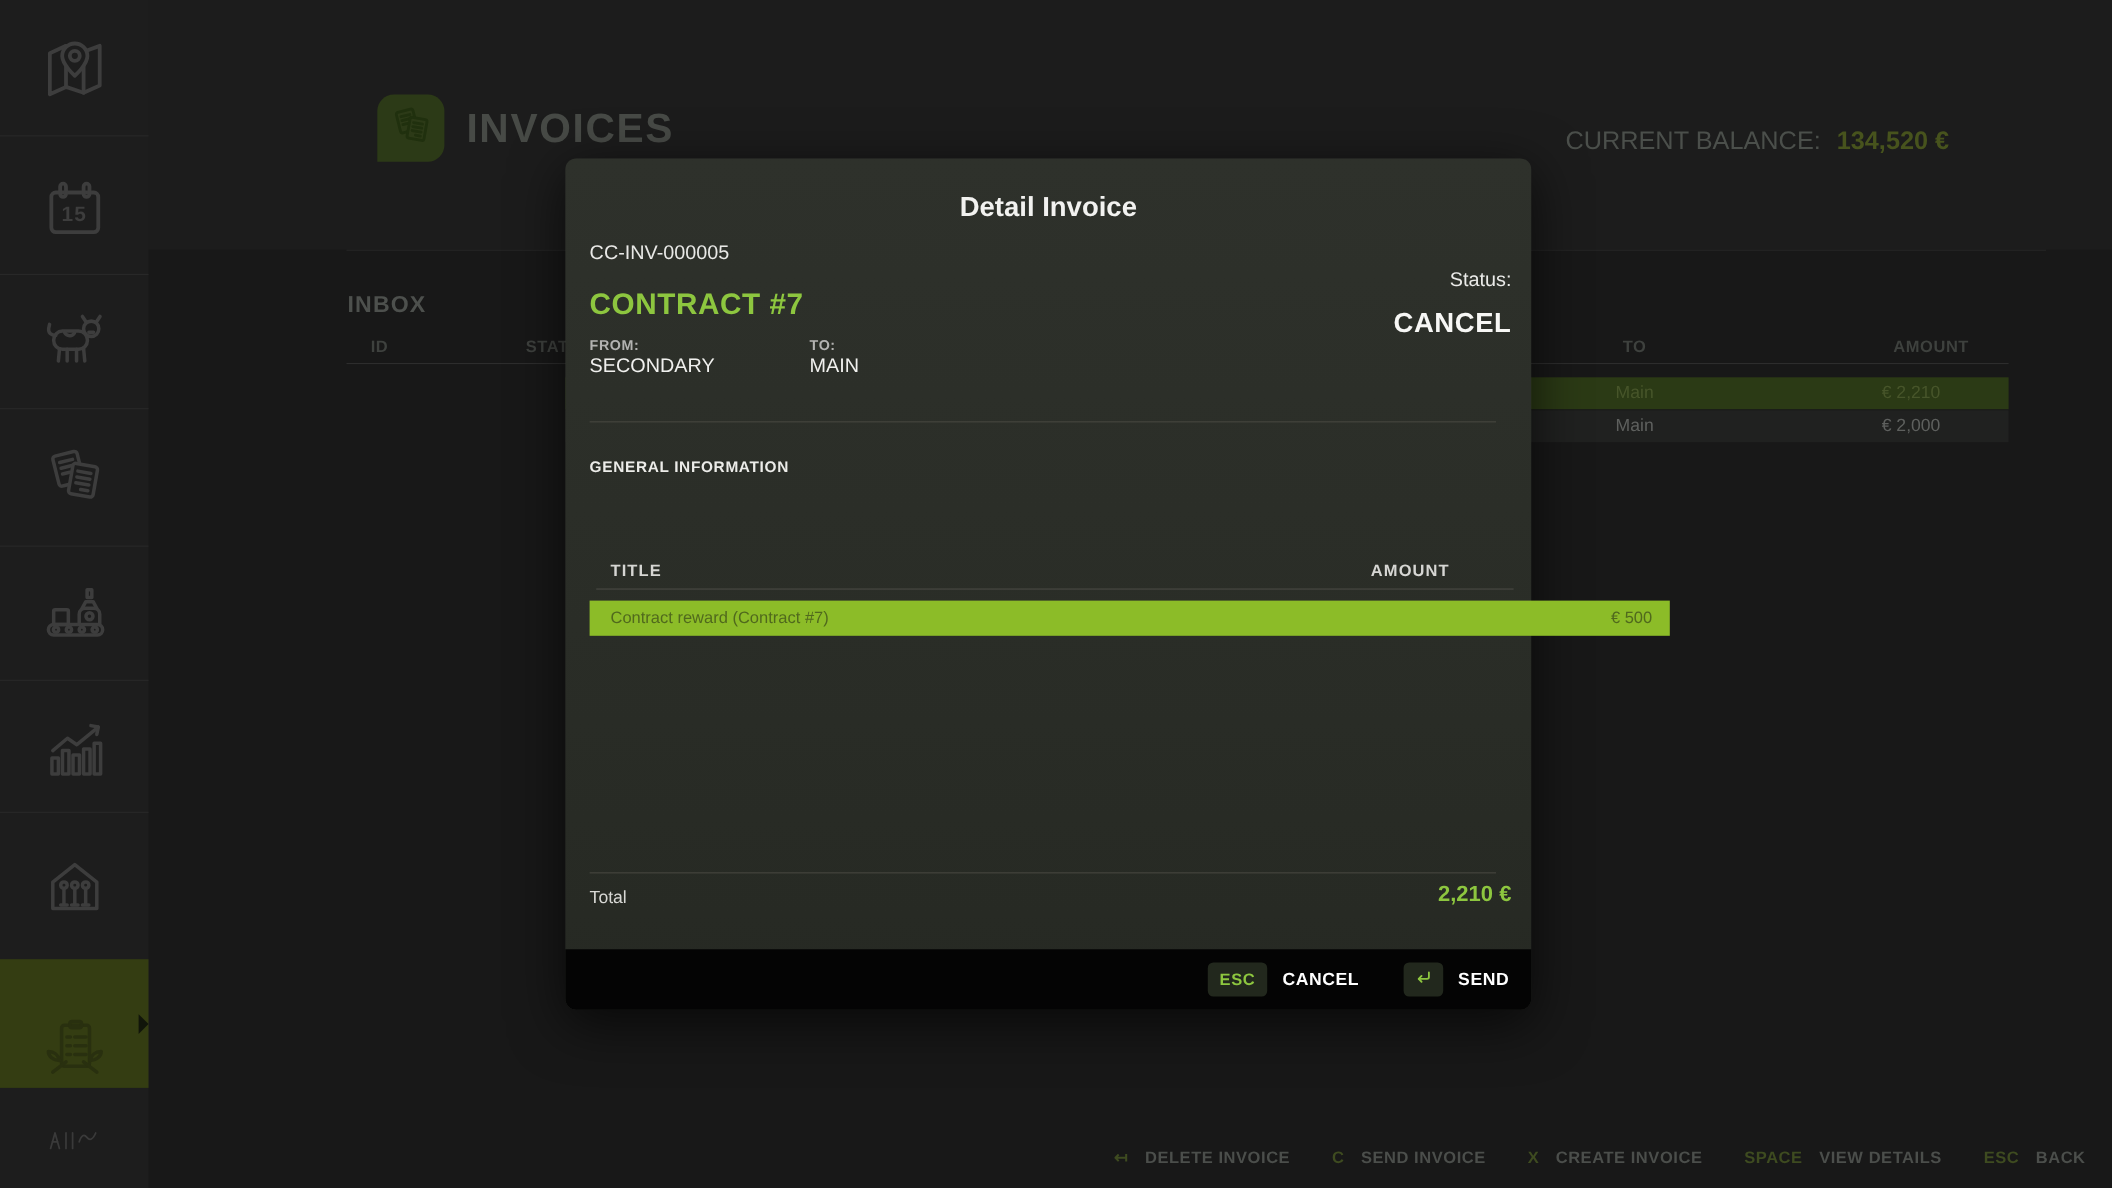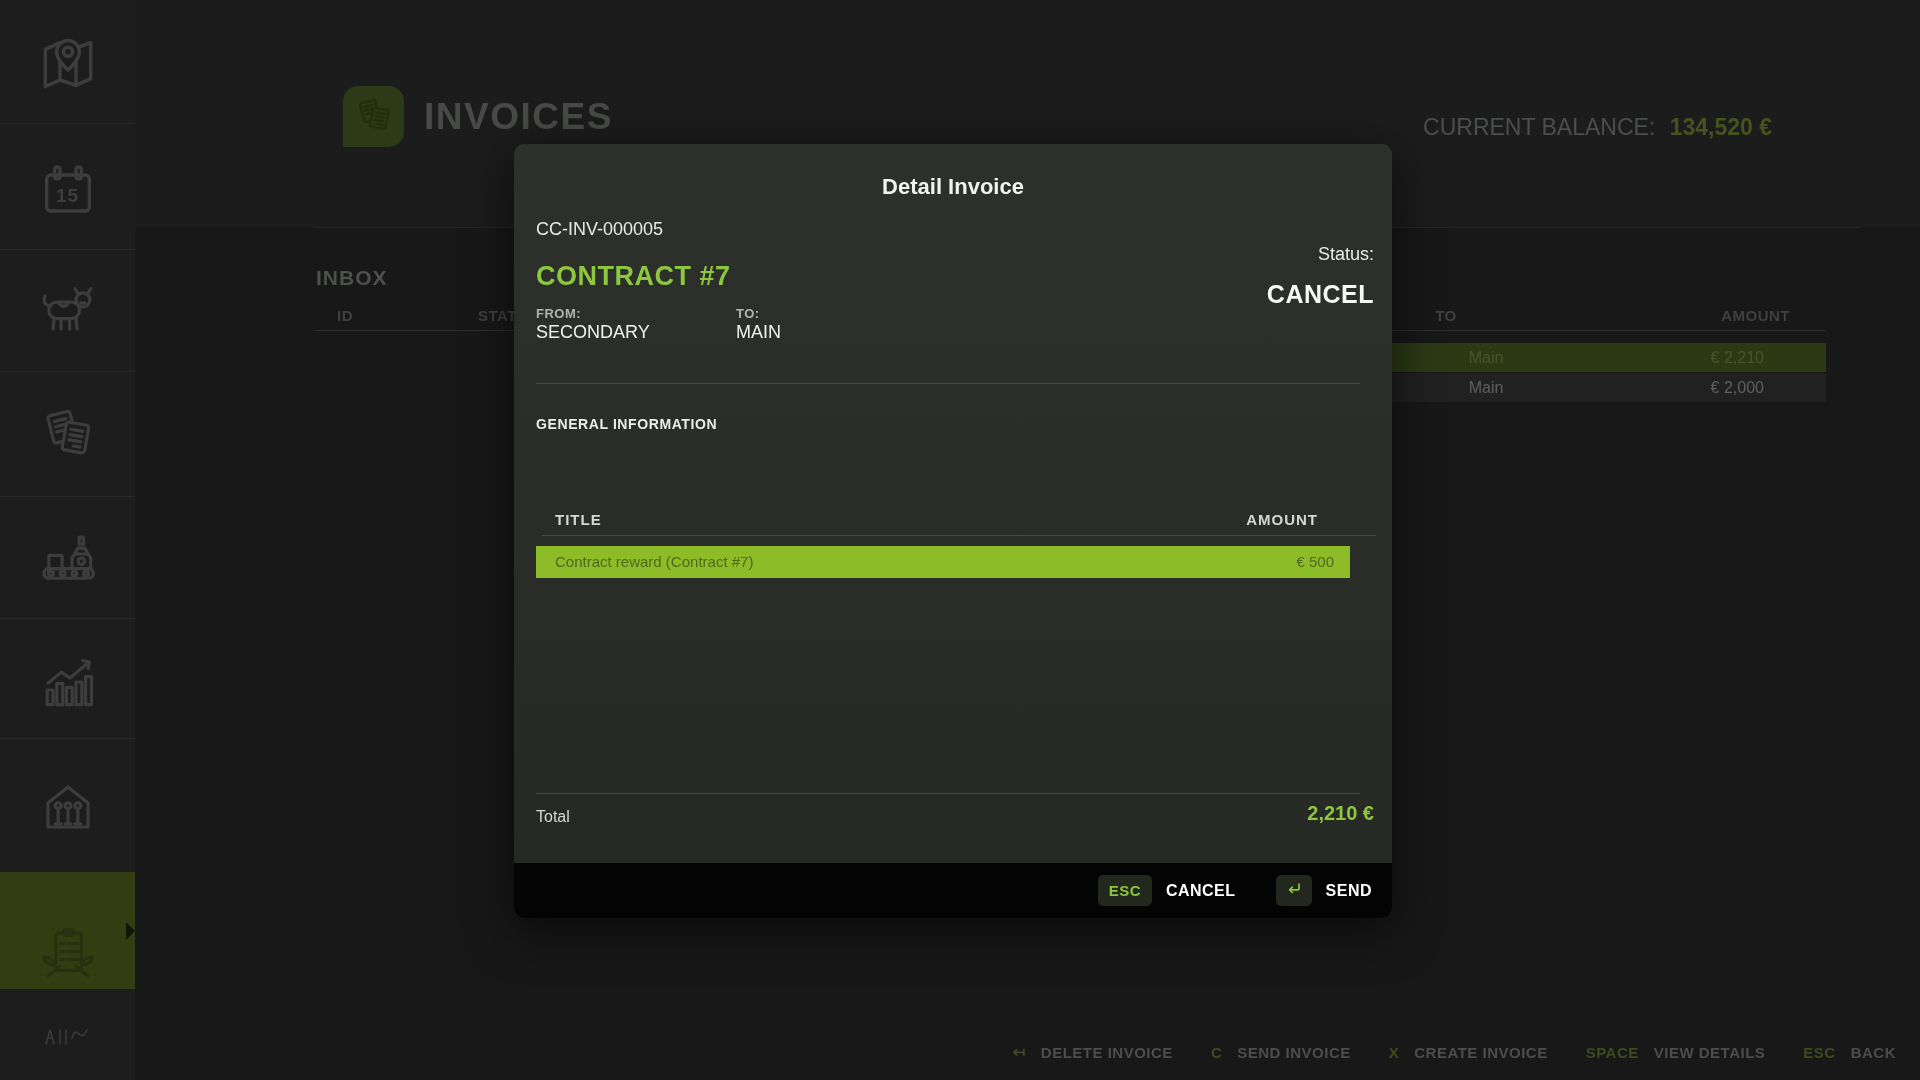--- a/index.html
+++ b/index.html
@@ -29,50 +29,50 @@
   .app-tile svg { width:44px; height:44px; }
   .page-title { position:absolute; left:424px; top:96px; font-size:37px; color:#474a46; letter-spacing:1.5px; }
   .balance { position:absolute; right:148px; top:103px; font-size:23px; white-space:nowrap;margin-top:11px; }
   .balance .lbl { color:#4b4f4b; }
   .balance .val { color:#47531d; font-weight:bold; margin-left:8px; }
 
   
   .inbox-title { position:absolute; left:316px; top:266px; font-size:21px; font-weight:bold; color:#4d504d; letter-spacing:1px; }
   .col-hdr { position:absolute; top:307px; font-size:15px; font-weight:bold; color:#3e413e; letter-spacing:0.5px; }
   .col-id { left:337px; } .col-status { left:478px; }
-  .col-to { left:1390px; width:112px; text-align:center; }
+  .col-to { left:1430px; width:112px; text-align:center; }
   .col-amount { left:1620px; width:170px; text-align:right; }
   .inbox-underline { position:absolute; left:315px; top:330px; width:1511px; height:1px; background:#2d2d2d; }
   .inbox-row { position:absolute; left:514px; width:1312px; height:29px; }
   .inbox-row.r1 { top:343px; background:#2b3a15; }
   .inbox-row.r2 { top:373px; background:#202120; }
   .inbox-cell-to { position:absolute; left:916px; width:112px; text-align:center; line-height:29px; font-size:16px; }
   .inbox-cell-amount { position:absolute; right:62px; width:170px; text-align:right; line-height:29px; font-size:16px; }
   .r1 .inbox-cell-to, .r1 .inbox-cell-amount { color:#47552a; }
   .r2 .inbox-cell-to, .r2 .inbox-cell-amount { color:#5e605e; }
 
   
   .modal { position:absolute; left:514px; top:144px; width:878px; height:774px; z-index:5;
            background:linear-gradient(180deg,#2e312b 0%,#2a2d27 55%,#262923 100%);
            border-radius:10px; box-shadow:0 12px 48px rgba(0,0,0,0.65); }
   .modal-title { position:absolute; left:0; top:30px; width:100%; text-align:center;
-                 font-size:22px; font-weight:bold; color:#f2f2f0; }
+                 font-size:25px; font-weight:bold; color:#f2f2f0; }
   .inv-id { position:absolute; left:22px; top:75px; font-size:18px; color:#e9e9e7; }
   .inv-name { position:absolute; left:22px; top:117px; font-size:27px; font-weight:bold; color:#8dc63f; letter-spacing:0.5px; }
   .status-lbl { position:absolute; right:18px; top:100px; font-size:18px; color:#ebebe9; }
   .status-val { position:absolute; right:18px; top:136px; font-size:25px; font-weight:bold; color:#f7f7f5; letter-spacing:0.5px; }
   .fromto-lbl { position:absolute; top:162px; font-size:13px; font-weight:bold; color:#b3b3b1; letter-spacing:0.5px; }
   .fromto-val { position:absolute; top:178px; font-size:18px; color:#f0f0ee; }
   .ft-from { left:22px; } .ft-to { left:222px; }
   .m-div1 { position:absolute; left:22px; top:239px; width:824px; height:1px; background:#46463f; }
   .section-title { position:absolute; left:22px; top:272px; font-size:14px; font-weight:bold; color:#ecece9; letter-spacing:0.6px; }
   .t-hdr { position:absolute; top:367px; font-size:15px; font-weight:bold; color:#d6d6d3; letter-spacing:1px; }
   .t-hdr-title { left:41px; } .t-hdr-amount { right:74px; }
   .t-underline { position:absolute; left:28px; top:391px; width:834px; height:1px; background:#4a4a45; }
-  .m-row { position:absolute; left:22px; width:814px; height:32px; line-height:32px; font-size:15px; }
+  .m-row { position:absolute; left:22px; width:982px; height:32px; line-height:32px; font-size:15px; }
   .m-row.hl { top:402px; background:#8cbc28; color:#50691d; }
   .m-row.alt { top:434px; background:#242522; color:#ebebe9; }
   .m-row .ttl { position:absolute; left:19px; }
   .m-row .amt { position:absolute; right:16px; }
   .m-div2 { position:absolute; left:22px; top:649px; width:824px; height:1px; background:#46463f; }
   .total-lbl { position:absolute; left:22px; top:664px; font-size:16px; color:#d8d8d5; }
   .total-val { position:absolute; right:18px; top:658px; font-size:20px; font-weight:bold; color:#8dc63f; }
   .m-footer { position:absolute; left:0; bottom:0; width:878px; height:55px; background:#040404;
               border-radius:0 0 10px 10px; display:flex; align-items:center; justify-content:flex-end;
               padding-right:20px; gap:14px; }

